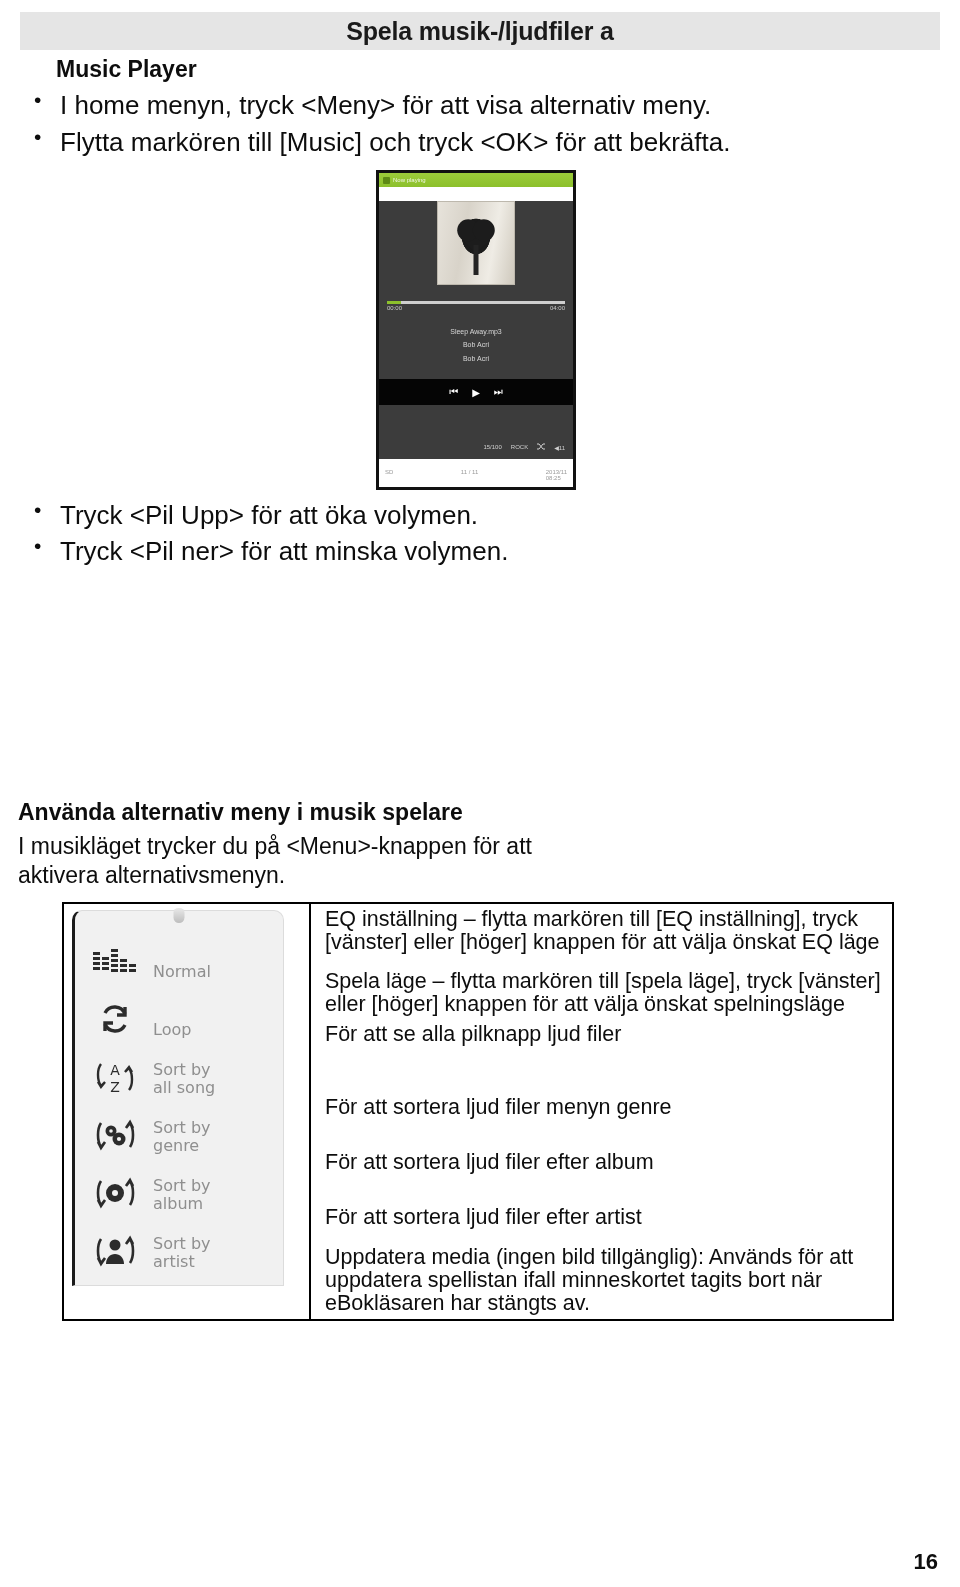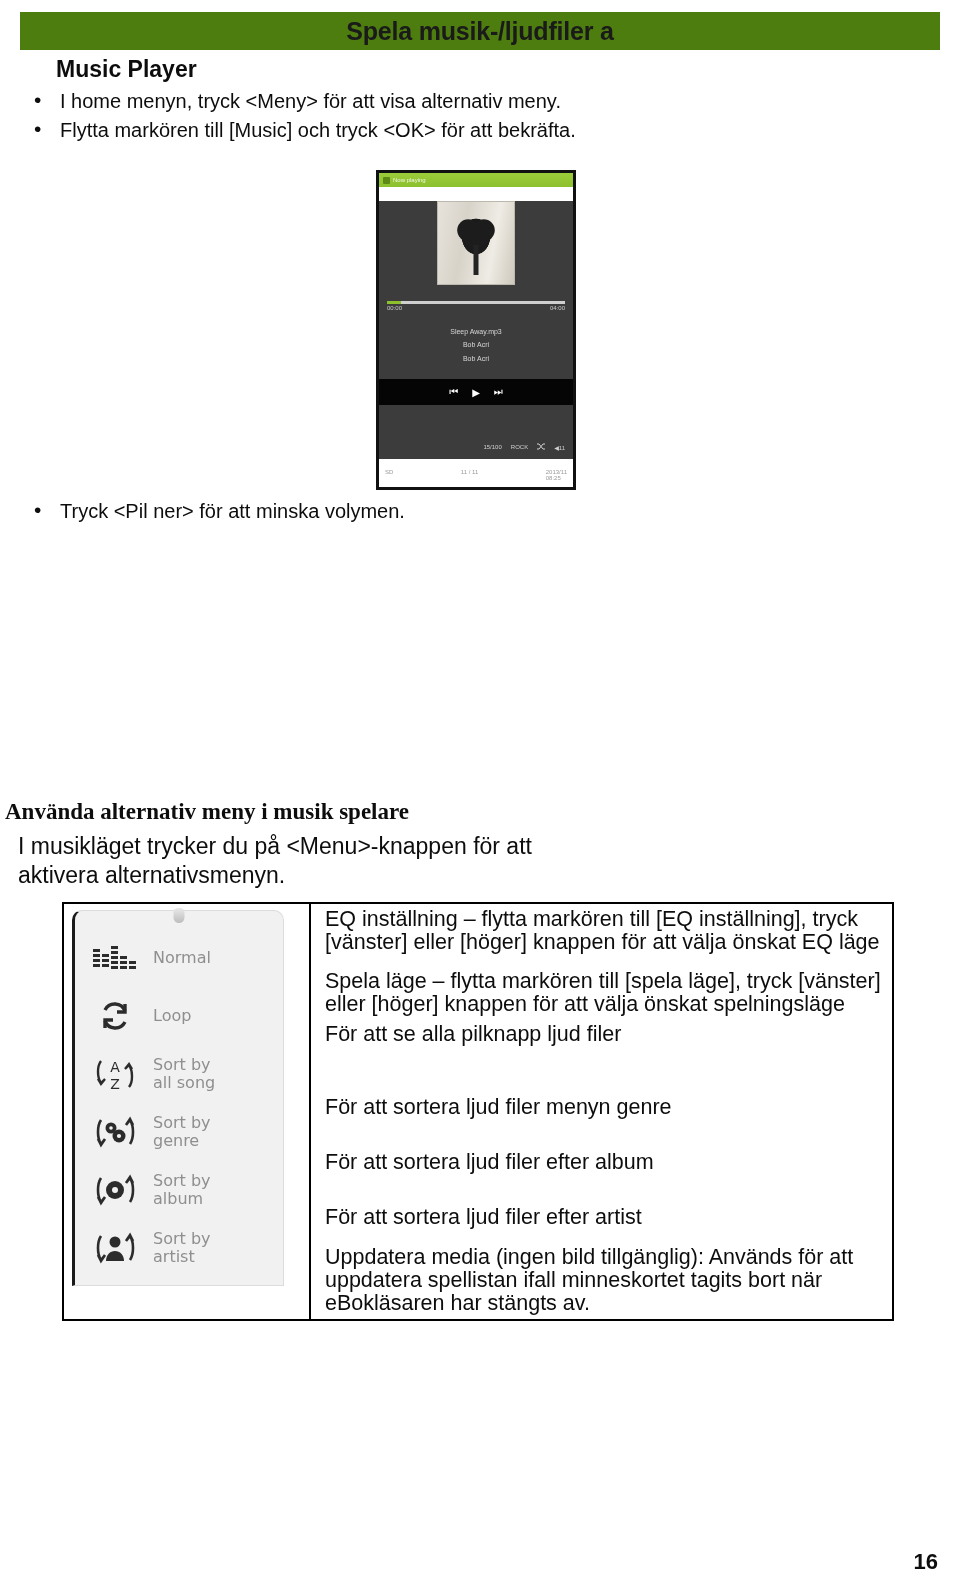--- a/index.html
+++ b/index.html
@@ -16,21 +16,21 @@
     overflow: hidden;
   }
 
   
   .header-band {
     position: absolute;
     left: 20px;
     top: 12px;
     width: 920px;
     height: 38px;
-    background: #4d7c0f;
+    background: #e5e5e5;
     display: flex;
     align-items: center;
     justify-content: center;
   }
   .header-band .title {
     font-size: 25px;
     font-weight: bold;
     color: #1a1a1a;
     letter-spacing: -0.2px;
     white-space: nowrap;
@@ -50,21 +50,21 @@
     position: absolute;
     left: 22px;
     width: 918px;
     margin: 0;
     padding: 0;
     list-style: none;
   }
   .bullet-list li {
     position: relative;
     padding-left: 38px;
-    font-size: 20px;
+    font-size: 26px;
     line-height: 1.34;
     color: #0d0d0d;
   }
   .bullet-list li::before {
     content: "•";
     position: absolute;
     left: 12px;
     top: -2px;
     font-size: 21px;
     line-height: 1.34;
@@ -76,21 +76,21 @@
   #bullets-mid li.justified { text-align: justify; text-align-last: left; }
   #bullets-mid li { margin-bottom: 1px; }
 
   .para-block {
     position: absolute;
     left: 18px;
     font-size: 23px;
     line-height: 1.28;
     color: #0d0d0d;
   }
-  #alt-menu-heading { left: 5px; top: 799px; font-family: Liberation Serif, serif; }
+  #alt-menu-heading { left: 18px; top: 799px; }
   #alt-menu-text { top: 832px; width: 560px; }
 
   
   .phone-shot {
     position: absolute;
     left: 376px;
     top: 170px;
     width: 200px;
     height: 320px;
     border: 3px solid #111;
@@ -259,21 +259,21 @@
     left: 50%;
     top: -3px;
     transform: translateX(-50%);
     width: 11px;
     height: 15px;
     background: linear-gradient(#e9e9e9,#bdbdbd);
     border-radius: 5px 5px 6px 6px;
   }
   .menu-row {
     display: flex;
-    align-items: center;
+    align-items: flex-end;
     gap: 12px;
     padding: 6px 0 6px 14px;
     min-height: 58px;
     box-sizing: border-box;
   }
   .menu-row .mi-icon {
     width: 52px;
     min-width: 52px;
     height: 40px;
     display: flex;
@@ -374,20 +374,21 @@
   </div>
 
   <div class="ps-bottombar">
     <span>SD</span>
     <span>11 / 11</span>
     <span>2013/11<br>08:25</span>
   </div>
 </div>
 
 <ul class="bullet-list" id="bullets-mid">
+  <li>Tryck &lt;Pil Upp&gt; för att öka volymen.</li>
   <li>Tryck &lt;Pil ner&gt; för att minska volymen.</li>
 </ul>
 
 <div class="section-heading" id="alt-menu-heading">Använda alternativ meny i musik spelare</div>
 <div class="para-block" id="alt-menu-text">I musikläget trycker du på &lt;Menu&gt;-knappen för att aktivera alternativsmenyn.</div>
 
 <table class="options-table">
   <tbody>
       <tr>
 

